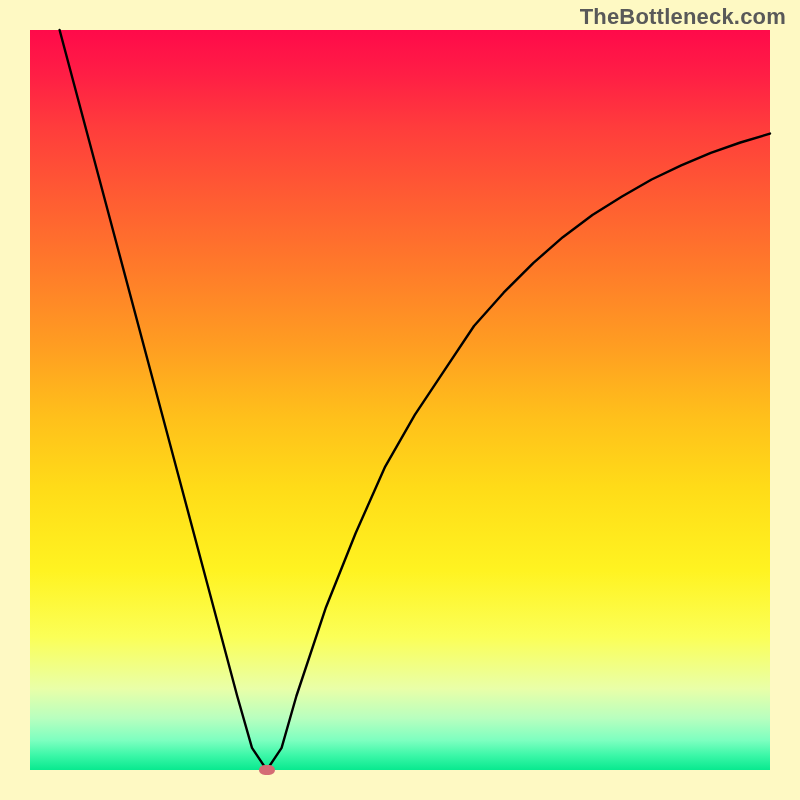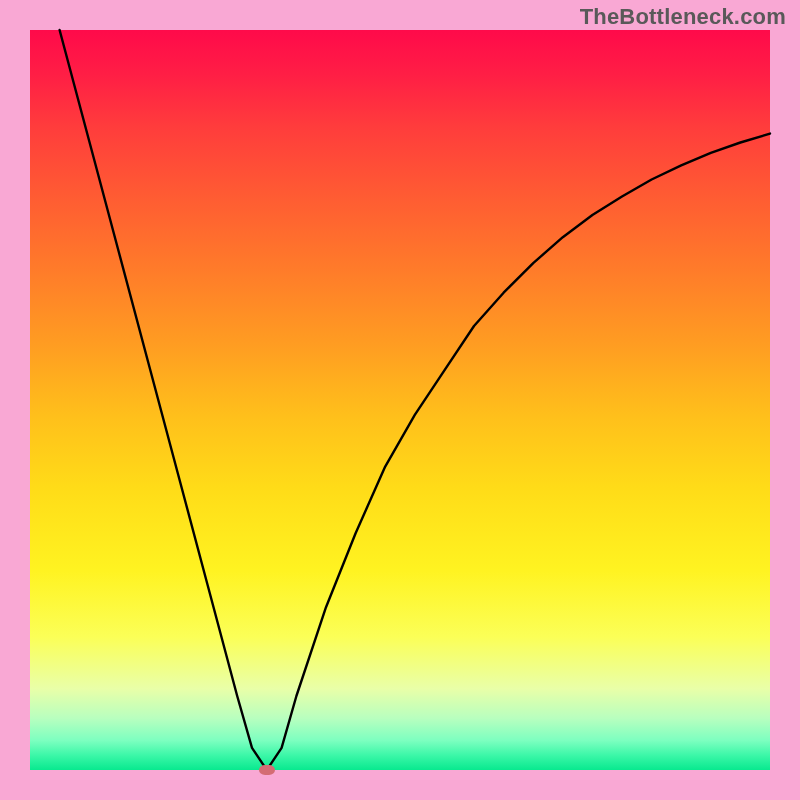--- a/index.html
+++ b/index.html
@@ -8,21 +8,21 @@
     width: 800px;
     height: 800px;
     background: #000;
     font-family: Arial, Helvetica, sans-serif;
     overflow: hidden;
   }
   .frame {
     position: relative;
     width: 800px;
     height: 800px;
-    background: #f9a8d4;
+    background: #fef9c3;
     text-align: center;
   }
   .watermark {
     position: absolute;
     top: 4px;
     right: 14px;
     color: #595959;
     font-size: 22px;
     font-weight: 600;
     letter-spacing: 0.2px;

